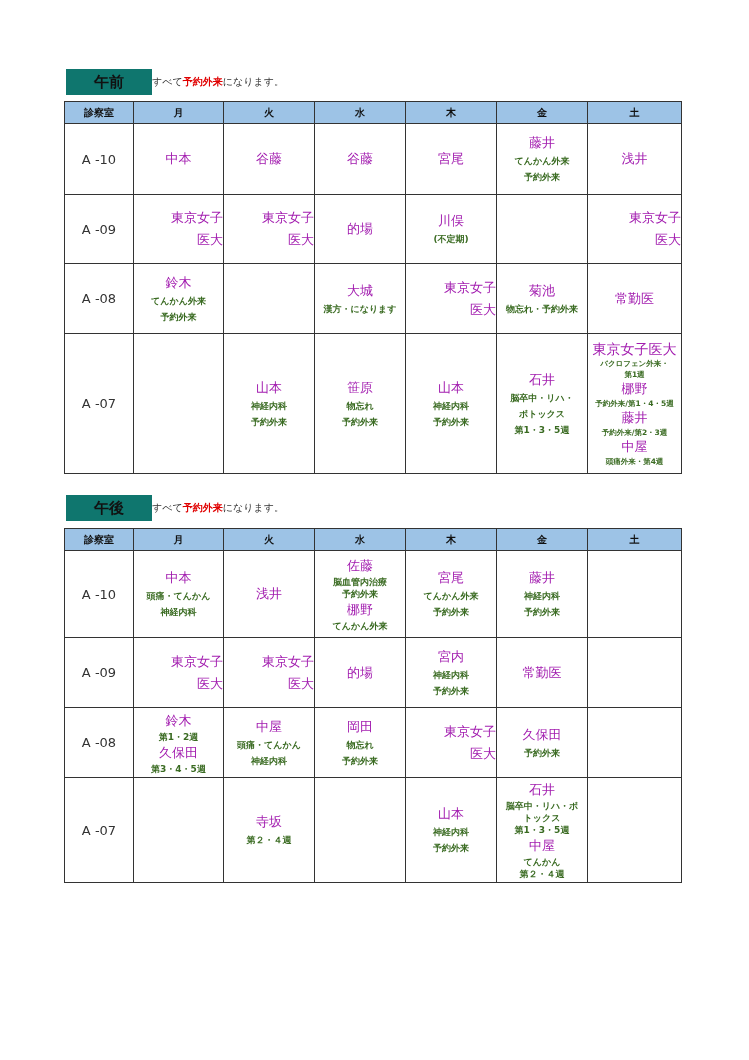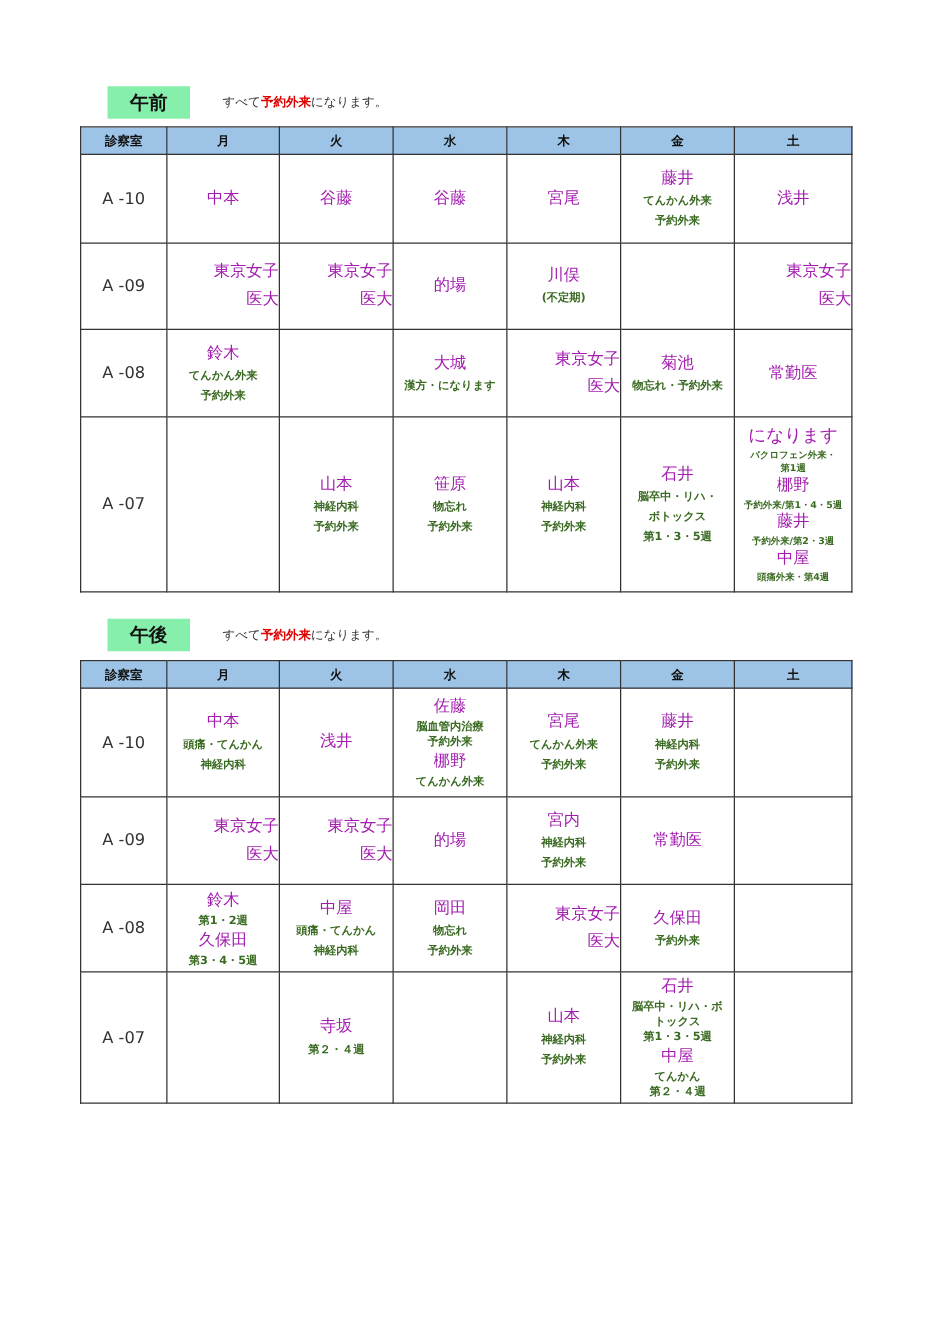--- a/index.html
+++ b/index.html
@@ -1,19 +1,19 @@
 <!DOCTYPE html>
 <html><head>
 <meta charset="utf-8">
 <style>
   html, body { margin:0; padding:0; background:#ffffff; }
   body { width:749px; height:1060px; position:relative; font-family:"DejaVu Sans", sans-serif; color:#222; }
   .section-head { position:absolute; left:66px; height:26px; display:flex; align-items:center; }
-  .section-badge { width:66px; height:26px; background:#86efac; display:flex; align-items:center; justify-content:center; font-weight:bold; font-size:15px; color:#111;margin-left:20px; }
-  .section-note { margin-left:26px; font-size:10px; color:#333; }
+  .section-badge { width:86px; height:26px; background:#0f766e; display:flex; align-items:center; justify-content:center; font-weight:bold; font-size:15px; color:#111; }
+  .section-note { font-size:10px; color:#333; }
   .section-note .red { color:#e00000; font-weight:bold; }
   table.sched { position:absolute; left:64px; width:617px; border-collapse:collapse; table-layout:fixed; }
   table.sched th, table.sched td { border:1.4px solid #333; text-align:center; vertical-align:middle; padding:0; }
   table.sched th { background:#9dc3e6; height:21px; font-size:10px; font-weight:bold; color:#111; }
   table.sched td.room { font-size:13px; color:#333; }
   .entry { display:block; line-height:1.15; }
   .name { display:block; font-size:13px; color:#a21caf; line-height:20px; }
   .name.lg { font-size:14px; }
   .sub { display:block; font-size:9px; color:#3a6b22; font-weight:bold; line-height:16px; }
   .sub.tight { line-height:12px; }
@@ -179,21 +179,21 @@
         <td>
           <div class="entry">
             <span class="name">石井</span>
             <span class="sub">脳卒中・リハ・</span>
             <span class="sub">ボトックス</span>
             <span class="sub">第1・3・5週</span>
           </div>
         </td>
         <td>
           <div class="entry">
-            <span class="name tight lg">になります</span>
+            <span class="name tight lg">東京女子医大</span>
             <span class="sub tight tiny">バクロフェン外来・</span>
             <span class="sub tight tiny">第1週</span>
           </div>
           <div class="entry">
             <span class="name tight">梛野</span>
             <span class="sub tight tiny">予約外来/第1・4・5週</span>
           </div>
           <div class="entry">
             <span class="name tight">藤井</span>
             <span class="sub tight tiny">予約外来/第2・3週</span>

